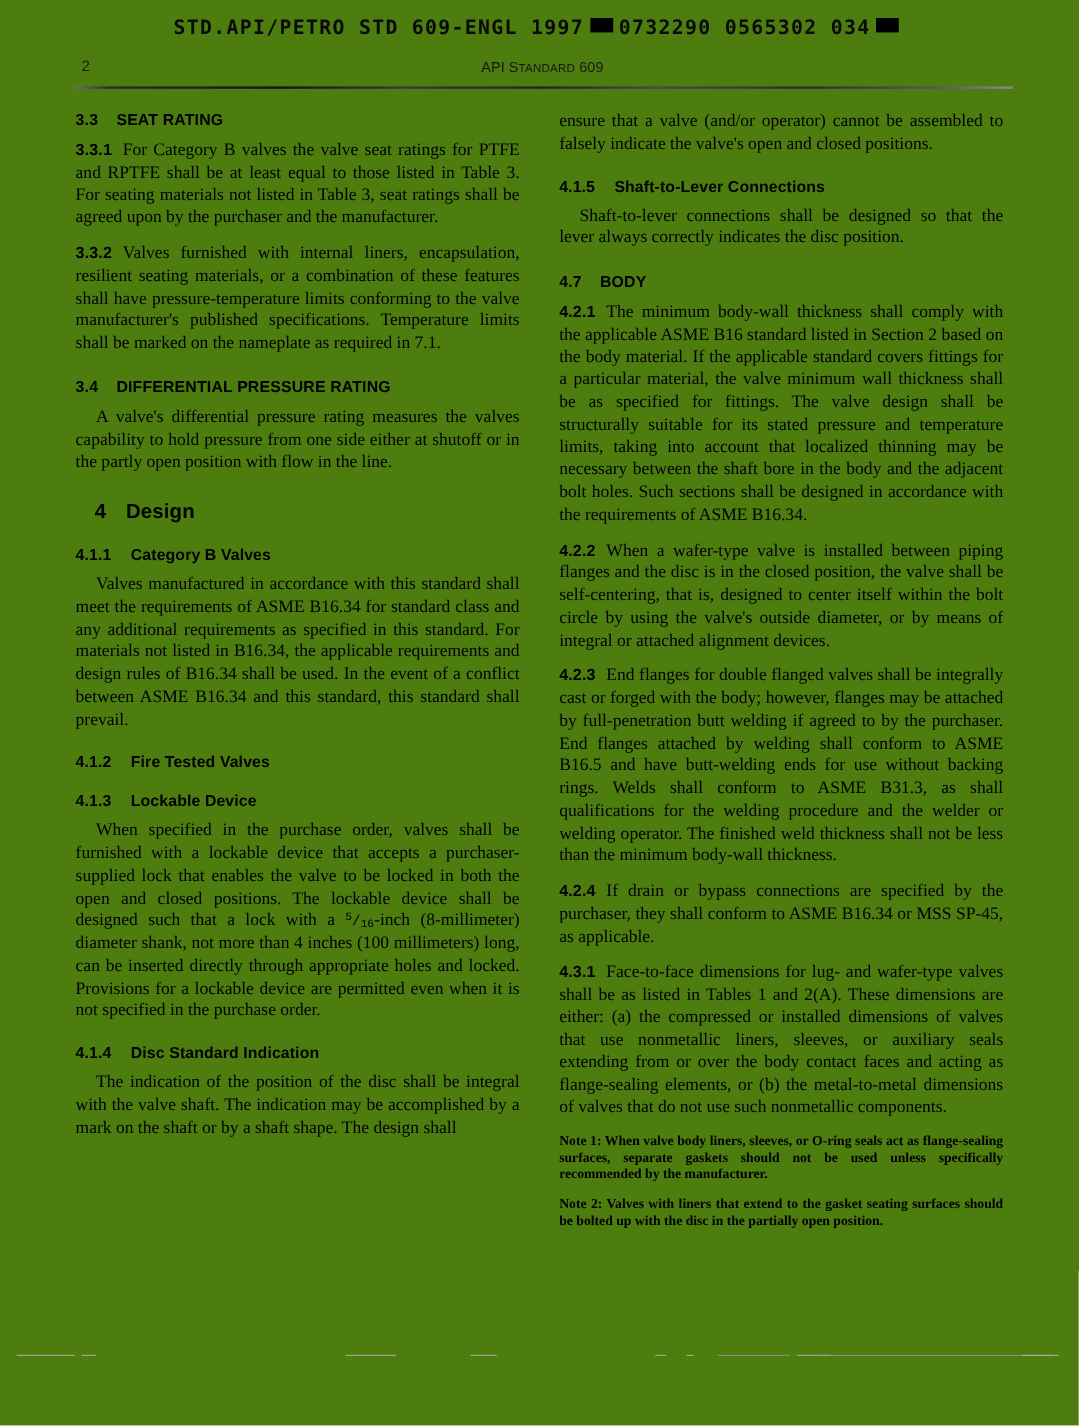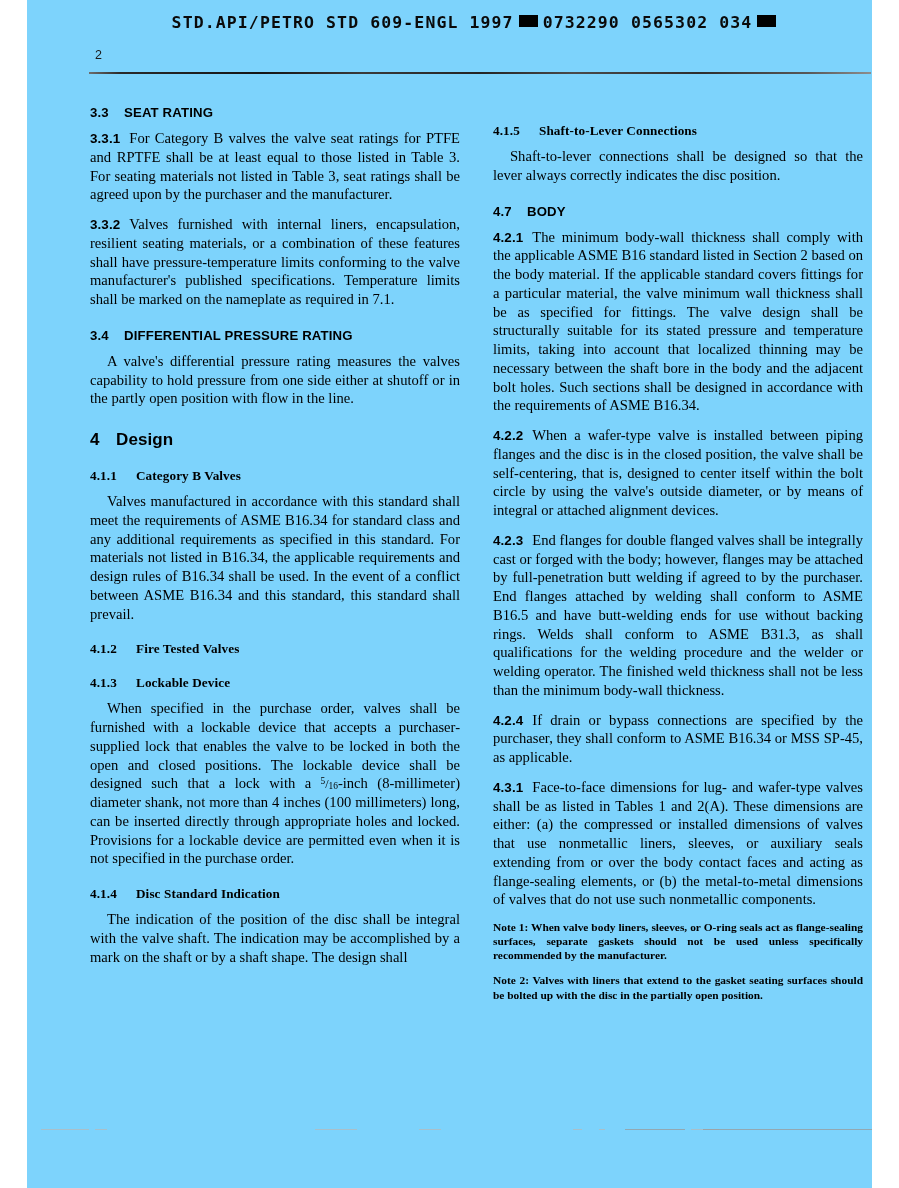--- a/index.html
+++ b/index.html
@@ -3,28 +3,27 @@
 <meta charset="utf-8">
 <title>API Standard 609 — Page 2</title>
 <style>
   html, body {
     margin: 0;
     padding: 0;
     background: #ffffff;
   }
   .page {
     position: relative;
-    width: 829px;
+    width: 899px;
     height: 1188px;
     margin: 0 auto;
-    background: #7dd3fc;
+    background: #4d7c0f;
     overflow: hidden;
     font-family: "Liberation Serif", "DejaVu Serif", serif;
     color: #000000;
-    padding-left: 16px;
   }
 
   
   .scanline {
     position: absolute;
     top: 13px;
     left: 0;
     width: 899px;
     text-align: center;
     font-family: "DejaVu Sans Mono", "Liberation Mono", monospace;
@@ -81,46 +80,46 @@
     width: 782px;
     height: 2px;
     background: linear-gradient(90deg,
       #6d6d6d 0%, #2a2a2a 4%, #151515 22%, #3a3a3a 35%,
       #242424 50%, #4a4a4a 62%, #2e2e2e 78%, #585858 92%, #8d8d8d 100%);
   }
 
   
   .col {
     position: absolute;
-    top: 105px;
+    top: 92px;
     width: 370px;
   }
   .col-left  { left: 63px; }
   .col-right { left: 466px; }
 
   .h1 {
     font-family: "Liberation Sans", "DejaVu Sans", sans-serif;
     font-weight: 700;
     font-size: 17px;
-    margin: 22px 0 10px 0;
+    margin: 22px 0 10px 16px;
     letter-spacing: 0.1px;
   }
   .h1 .num { display: inline-block; min-width: 26px; }
 
   .h2 {
     font-family: "Liberation Sans", "DejaVu Sans", sans-serif;
     font-weight: 700;
     font-size: 13.2px;
     margin: 19px 0 9px 0;
     letter-spacing: 0.15px;
   }
   .h2 .num { display: inline-block; min-width: 34px; }
 
   .h3 {
-    font-family: Liberation Serif, serif;
+    font-family: Liberation Sans, sans-serif;
     font-weight: 700;
     font-size: 13.2px;
     margin: 18px 0 8px 0;
     letter-spacing: 0.1px;
   }
   .h3 .num { display: inline-block; min-width: 46px; }
 
   .h1.first, .h2.first, .h3.first { margin-top: 0; }
 
   p.body {
@@ -139,20 +138,21 @@
     font-weight: 700;
     font-size: 13.4px;
     letter-spacing: 0.1px;
     margin-top: 16px;
   }
   .secnum + .gap { display: inline-block; width: 9px; }
 
   .frac {
     font-size: 0.82em;
     white-space: nowrap;
+    font-family: Liberation Mono, monospace;
   }
   .frac sup { font-size: 0.78em; vertical-align: 0.42em; }
   .frac sub { font-size: 0.78em; vertical-align: -0.12em; }
 
   p.note {
     font-size: 11.4px;
     line-height: 1.24;
     text-align: justify;
     margin: 0 0 11px 0;
     font-weight: 600;
@@ -174,20 +174,21 @@
 <body>
 
 <div class="page">
 
   <div class="scanline">
     <span>STD.API/PETRO STD 609-ENGL 1997</span><span class="blk"></span><span>0732290</span>&nbsp;<span>0565302</span>&nbsp;<span>034</span><span class="blk"></span>
   </div>
 
   <div class="runhead">
     <div class="folio">2</div>
+    <div class="runtitle"><span>API S</span><span class="sc">TANDARD</span><span> 609</span></div>
   </div>
   <div class="rule"></div>
 
   <div class="col col-left">
 
     <div class="h2 first">
       <span class="num">3.3</span><span>SEAT RATING</span>
     </div>
 
     <p class="body"><span class="secnum">3.3.1</span><span class="gap"></span><span>For Category B valves the valve seat ratings for PTFE and RPTFE shall be at least equal to those listed in Table 3. For seating materials not listed in Table 3, seat ratings shall be agreed upon by the purchaser and the manufacturer.</span></p>
@@ -224,20 +225,21 @@
 
     <div class="h3">
       <span class="num">4.1.4</span><span>Disc Standard Indication</span>
     </div>
 
     <p class="body indent">The indication of the position of the disc shall be integral with the valve shaft. The indication may be accomplished by a mark on the shaft or by a shaft shape. The design shall</p>
   </div>
 
   <div class="col col-right">
 
+    <p class="body cont">ensure that a valve (and/or operator) cannot be assembled to falsely indicate the valve's open and closed positions.</p>
 
     <div class="h3">
       <span class="num">4.1.5</span><span>Shaft-to-Lever Connections</span>
     </div>
 
     <p class="body indent">Shaft-to-lever connections shall be designed so that the lever always correctly indicates the disc position.</p>
 
     <div class="h2">
       <span class="num">4.7</span><span>BODY</span>
     </div>

